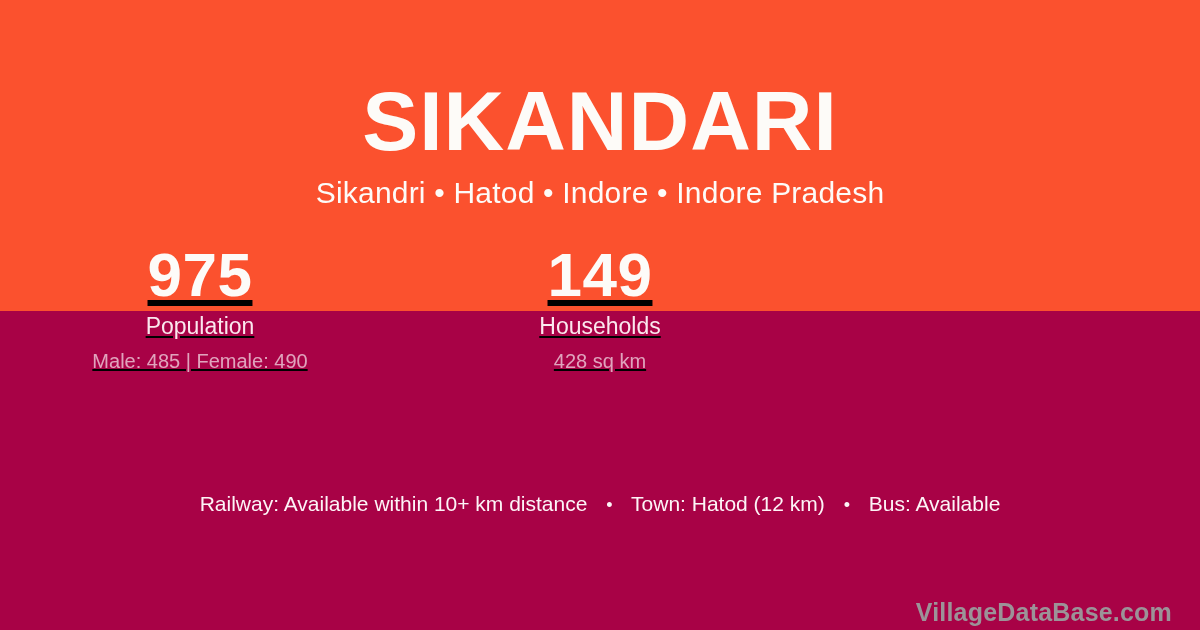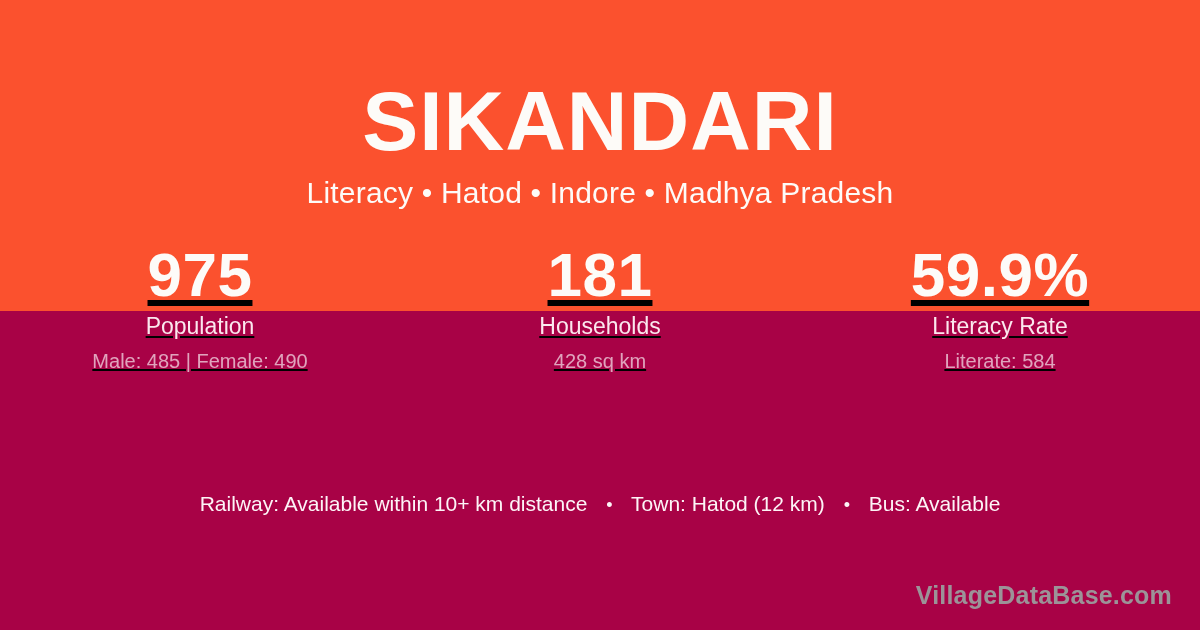--- a/index.html
+++ b/index.html
@@ -116,60 +116,55 @@
     padding:0 13px;
     font-size:18px;
     vertical-align:middle;
     color:#fdf4f7;
   }
 
   
   #watermark {
     position:absolute;
     right:28px;
-    bottom:20px;
+    bottom:3px;
     font-size:25px;
     line-height:30px;
     font-weight:bold;
     color:#9c9398;
     letter-spacing:0.2px;
   }
 </style>
 </head>
 <body>
 
 <div id="card">
 
   <div id="band-orange"></div>
   <div id="band-magenta"></div>
 
   <div id="header">
     <div id="village-title">SIKANDARI</div>
-    <div id="village-subtitle">Literacy • Hatod • Indore • Madhya Pradesh</div>
+    <div id="village-subtitle">Sikandri • Hatod • Indore • Indore Pradesh</div>
   </div>
 
   <div id="stats-row">
 
     <div class="stat-col">
       <div class="stat-value">975</div>
       <div class="stat-label">Population</div>
       <div class="stat-sub">Male: 485 | Female: 490</div>
     </div>
 
     <div class="stat-col">
-      <div class="stat-value">181</div>
+      <div class="stat-value">149</div>
       <div class="stat-label">Households</div>
       <div class="stat-sub">428 sq km</div>
     </div>
 
-    <div class="stat-col">
-      <div class="stat-value">59.9%</div>
-      <div class="stat-label">Literacy Rate</div>
-      <div class="stat-sub">Literate: 584</div>
-    </div>
 
   </div>
 
   <div id="facts-line">
     <span>Railway: Available within 10+ km distance</span>
     <span class="fact-sep">•</span>
     <span>Town: Hatod (12 km)</span>
     <span class="fact-sep">•</span>
     <span>Bus: Available</span>
   </div>

